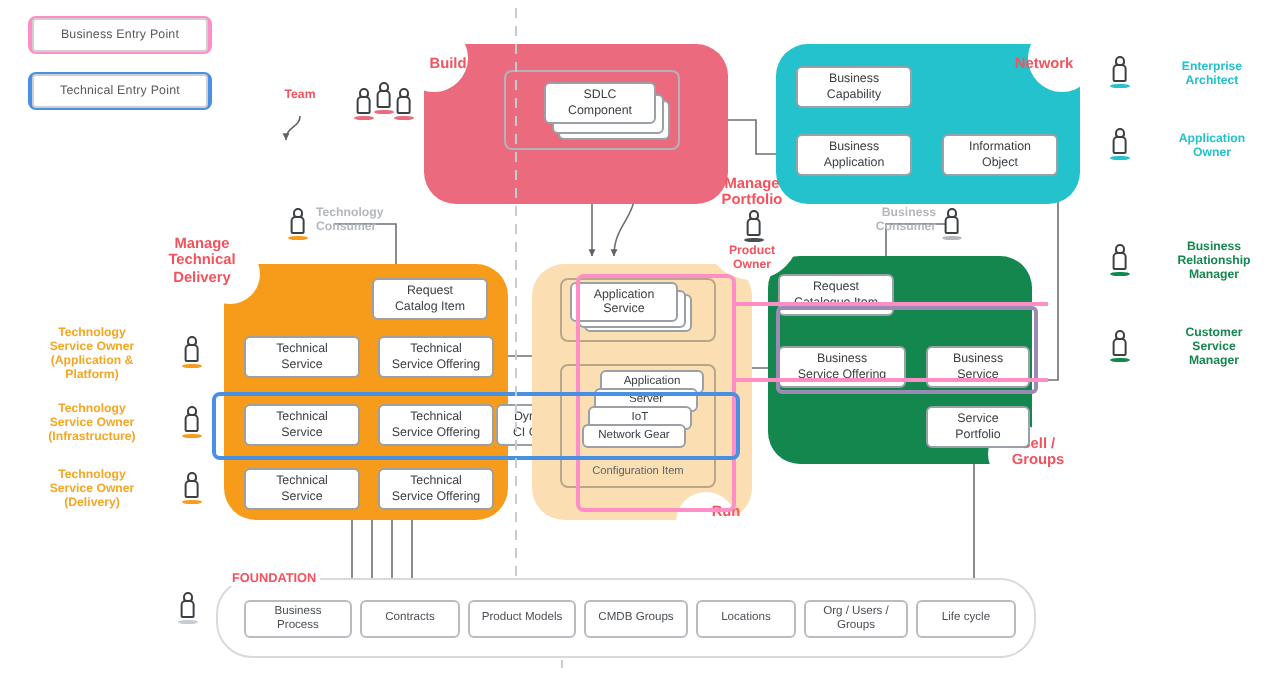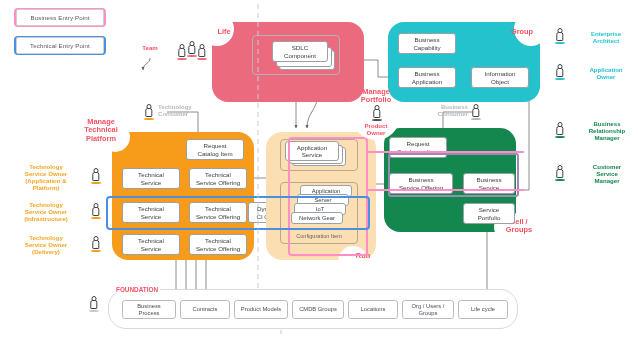--- a/index.html
+++ b/index.html
@@ -154,54 +154,54 @@
 
       <path d="M176,258 L176,292"></path>
       <path d="M186,258 L186,292"></path>
       <path d="M196,258 L196,292"></path>
       <path d="M206,258 L206,292"></path>
     </g>
   </svg>
 
   <div class="abs zone build" style="left:212px;top:22px;width:152px;height:80px;"></div>
   <div class="abs zone-notch" style="left:200px;top:12px;width:34px;height:34px;"></div>
-  <div class="zone-label" style="left:206px;top:28px;width:36px;">Life</div>
+  <div class="zone-label" style="left:206px;top:28px;width:36px;">Build</div>
 
   <div class="abs group-box plain" style="left:252px;top:35px;width:88px;height:40px;"></div>
 
   <div class="abs stack-l" style="left:279px;top:50px;width:56px;height:20px;"></div>
   <div class="abs stack-l" style="left:276px;top:47px;width:56px;height:20px;"></div>
   <div class="abs card" style="left:272px;top:41px;width:56px;height:21px;flex-direction:column;">
     <span>SDLC</span>
     <span>Component</span>
   </div>
 
   <div class="abs zone design" style="left:388px;top:22px;width:152px;height:80px;"></div>
   <div class="abs zone-notch" style="left:514px;top:12px;width:34px;height:34px;"></div>
-  <div class="zone-label" style="left:504px;top:28px;width:36px;">Group</div>
+  <div class="zone-label" style="left:504px;top:28px;width:36px;">Network</div>
 
   <div class="abs card" style="left:398px;top:33px;width:58px;height:21px;flex-direction:column;">
     <span>Business</span>
     <span>Capability</span>
   </div>
   <div class="abs card" style="left:398px;top:67px;width:58px;height:21px;flex-direction:column;">
     <span>Business</span>
     <span>Application</span>
   </div>
   <div class="abs card" style="left:471px;top:67px;width:58px;height:21px;flex-direction:column;">
     <span>Information</span>
     <span>Object</span>
   </div>
 
   <div class="abs zone mts" style="left:112px;top:132px;width:142px;height:128px;"></div>
   <div class="abs zone-notch" style="left:100px;top:122px;width:30px;height:30px;"></div>
   <div class="zone-label" style="left:78px;top:118px;width:46px;">
     <span>Manage</span><br>
     <span>Technical</span><br>
-    <span>Platform</span>
+    <span>Delivery</span>
   </div>
 
   <div class="abs card" style="left:186px;top:139px;width:58px;height:21px;flex-direction:column;">
     <span>Request</span>
     <span>Catalog Item</span>
   </div>
 
   <div class="abs card" style="left:122px;top:168px;width:58px;height:21px;flex-direction:column;">
     <span>Technical</span>
     <span>Service</span>

